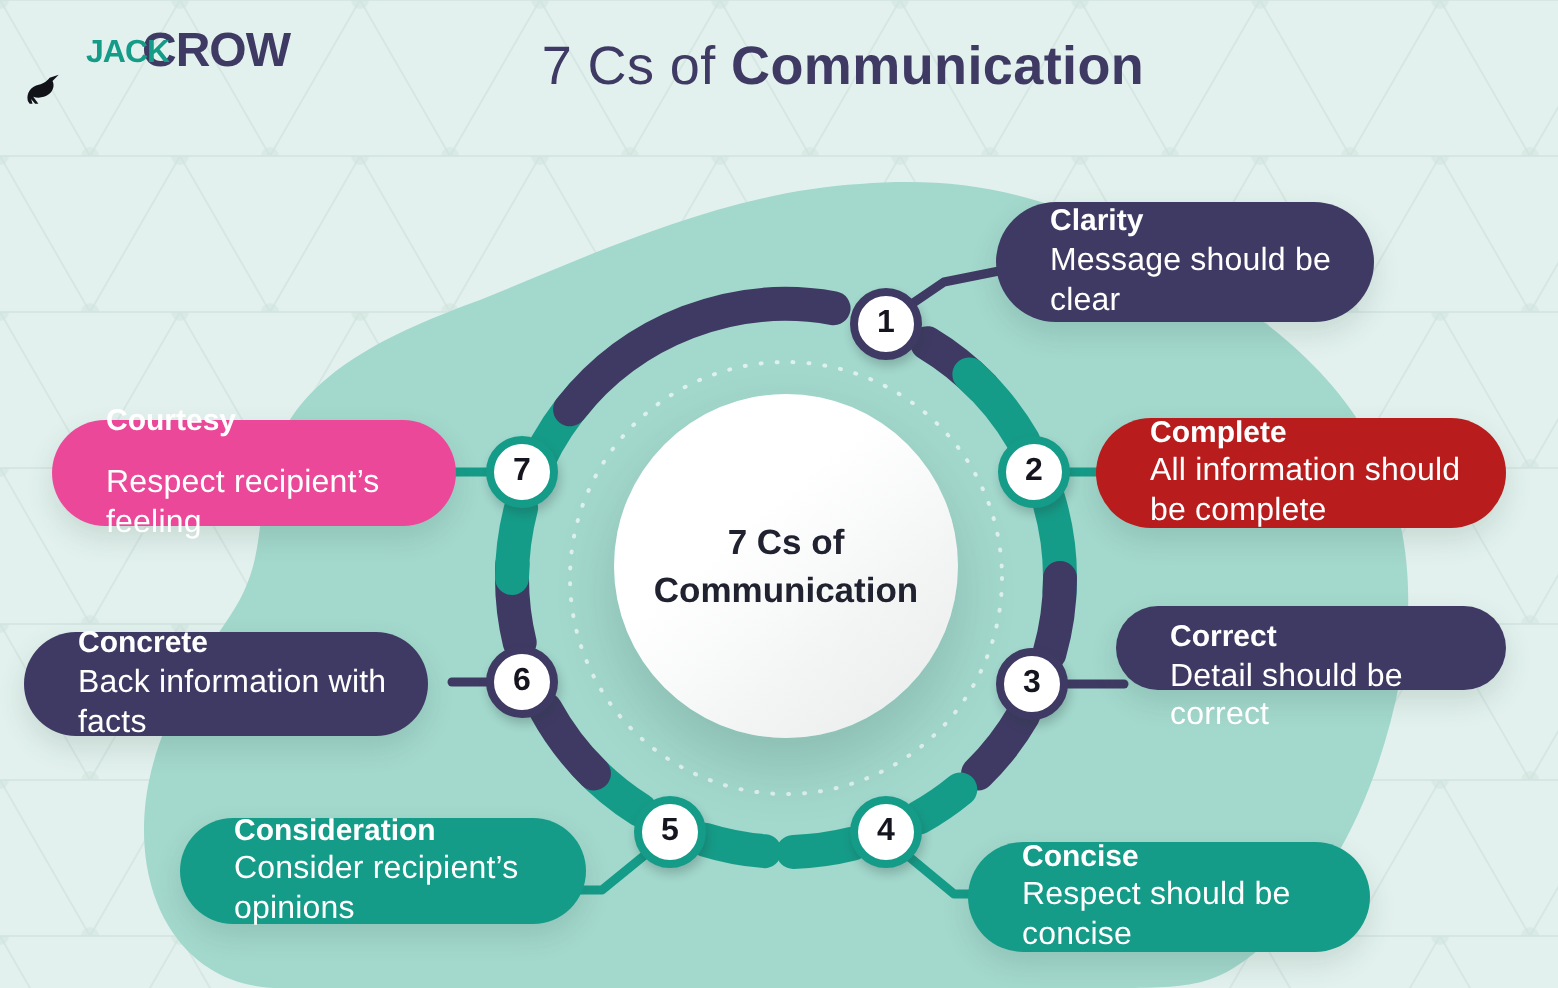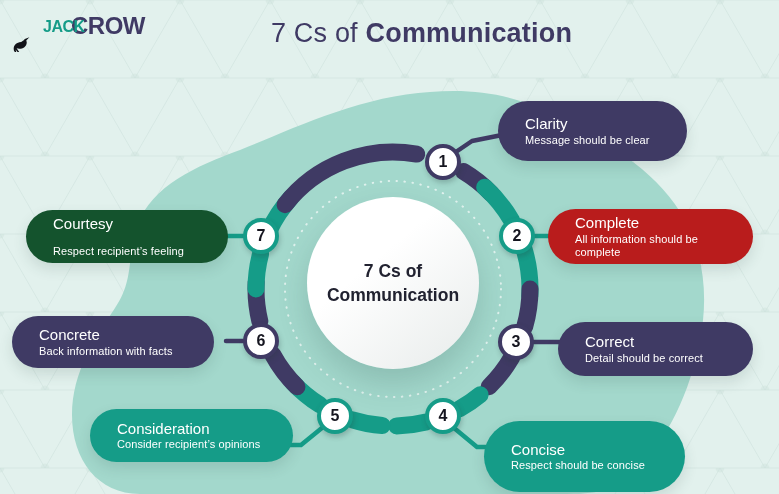--- a/index.html
+++ b/index.html
@@ -18,31 +18,31 @@
 
   .center-circle{position:absolute;left:307px;top:197px;width:172px;height:172px;border-radius:50%;
     background:linear-gradient(140deg,#ffffff 38%,#e7ebea 100%);
     box-shadow:0 14px 30px rgba(47,82,76,.20);
     display:flex;flex-direction:column;align-items:center;justify-content:center;
     font-weight:bold;font-size:17.5px;line-height:1.4;color:#212230;z-index:2;text-align:center;}
 
   .pill{position:absolute;border-radius:999px;color:#fff;display:flex;flex-direction:column;
     justify-content:center;box-sizing:border-box;padding:6px 12px 6px 27px;z-index:3;
     box-shadow:0 6px 14px rgba(42,70,66,.14);}
-  .pill .t{font-weight:normal;font-size:15px;line-height:1.3;}
-  .pill .d{font-size:11px;line-height:1.24;letter-spacing:.1px;}
+  .pill .t{font-weight:bold;font-size:15px;line-height:1.3;}
+  .pill .d{font-size:16px;line-height:1.24;letter-spacing:.1px;}
 
   .numcircle{position:absolute;width:36px;height:36px;border-radius:50%;background:#fff;
     border:4px solid #333;box-sizing:border-box;display:flex;align-items:center;justify-content:center;
     font-weight:bold;font-size:16px;color:#15151f;z-index:4;box-shadow:1px 3px 5px rgba(40,60,60,.25);}
 
   #p1{left:498px;top:101px;width:189px;height:60px;}
   #p2{left:548px;top:209px;width:205px;height:55px;}
-  #p3{left:558px;top:322px;width:195px;height:54px;}
-  #p4{left:484px;top:421px;width:201px;height:71px;}
+  #p3{left:558px;top:303px;width:195px;height:42px;justify-content:space-between;}
+  #p4{left:484px;top:421px;width:201px;height:55px;}
   #p5{left:90px; top:409px;width:203px;height:53px;}
   #p6{left:12px; top:316px;width:202px;height:52px;}
   #p7{left:26px; top:210px;width:202px;height:53px;}
 
   #c1{left:425px;top:144px;} #c2{left:499px;top:218px;} #c3{left:498px;top:324px;}
   #c4{left:425px;top:398px;} #c5{left:317px;top:398px;} #c6{left:243px;top:323px;}
   #c7{left:243px;top:218px;}
 </style>
 </head>
 <body>
@@ -139,21 +139,21 @@
     <span class="d">Respect should be concise</span>
   </div>
   <div id="p5" class="pill" style="background: rgb(21, 156, 136);">
     <span class="t">Consideration</span>
     <span class="d">Consider recipient’s opinions</span>
   </div>
   <div id="p6" class="pill" style="background: rgb(63, 58, 100);">
     <span class="t">Concrete</span>
     <span class="d">Back information with facts</span>
   </div>
-  <div id="p7" class="pill" style="background: #14532d; gap: 12px;">
+  <div id="p7" class="pill" style="background: #ec4899; gap: 12px;">
     <span class="t">Courtesy</span>
     <span class="d">Respect recipient’s feeling</span>
   </div>
 
   <div id="c1" class="numcircle" style="border-color: rgb(63, 58, 100);">1</div>
   <div id="c2" class="numcircle" style="border-color: rgb(21, 156, 136);">2</div>
   <div id="c3" class="numcircle" style="border-color: rgb(63, 58, 100);">3</div>
   <div id="c4" class="numcircle" style="border-color: rgb(21, 156, 136);">4</div>
   <div id="c5" class="numcircle" style="border-color: rgb(21, 156, 136);">5</div>
   <div id="c6" class="numcircle" style="border-color: rgb(63, 58, 100);">6</div>

